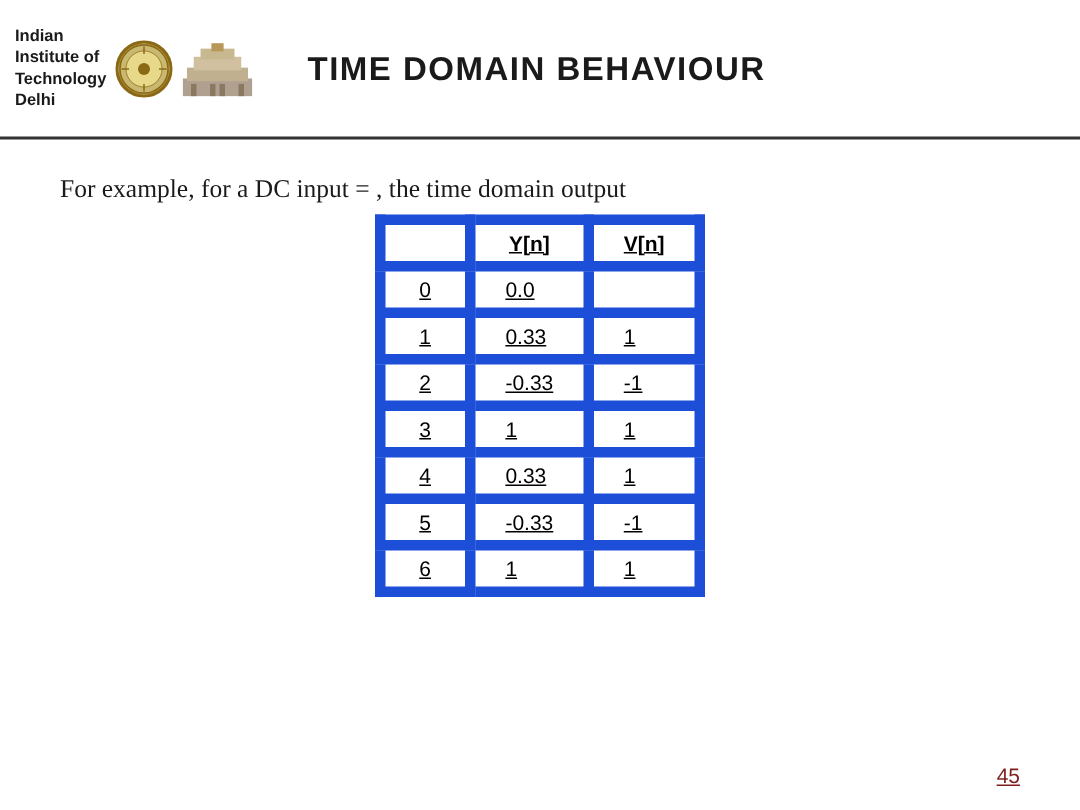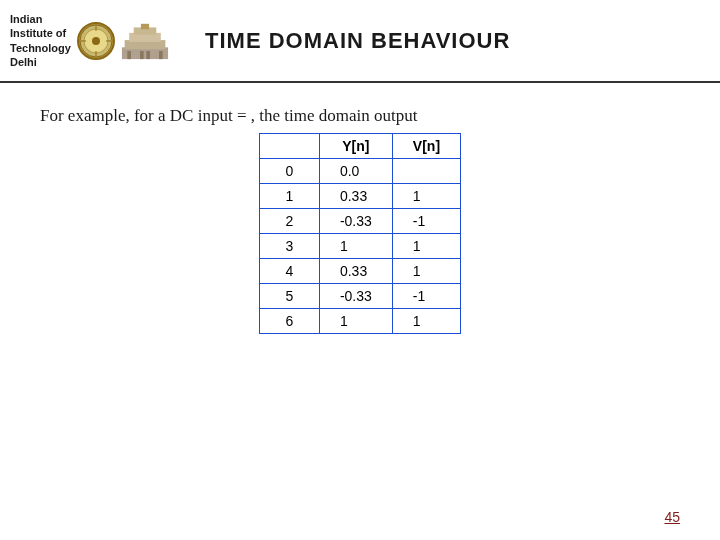--- a/index.html
+++ b/index.html
@@ -10,21 +10,21 @@
       background: #ffffff;
       font-family: Arial, sans-serif;
       overflow: hidden;
       position: relative;
     }
 
     .header {
       display: flex;
       align-items: center;
       padding: 8px 10px;
-      height: 83px;
+      height: 93px;
       border-bottom: 2px solid #333;
     }
 
     .logo-area {
       display: flex;
       align-items: center;
       width: 195px;
       flex-shrink: 0;
     }
 
@@ -88,24 +88,25 @@
       margin-bottom: 20px;
     }
 
     table {
       border-collapse: collapse;
       font-size: 14px;
       font-family: Arial, sans-serif;
     }
 
     table th, table td {
-      border: 1px solid #1d4ed8;
+      border: 7px solid #1d4ed8;
       padding: 4px 20px;
       text-align: left;
       min-width: 60px;
+      text-decoration: underline;
     }
 
     table th {
       background: #fff;
       font-weight: bold;
       text-align: center;
     }
 
     table td:first-child {
       text-align: center;

